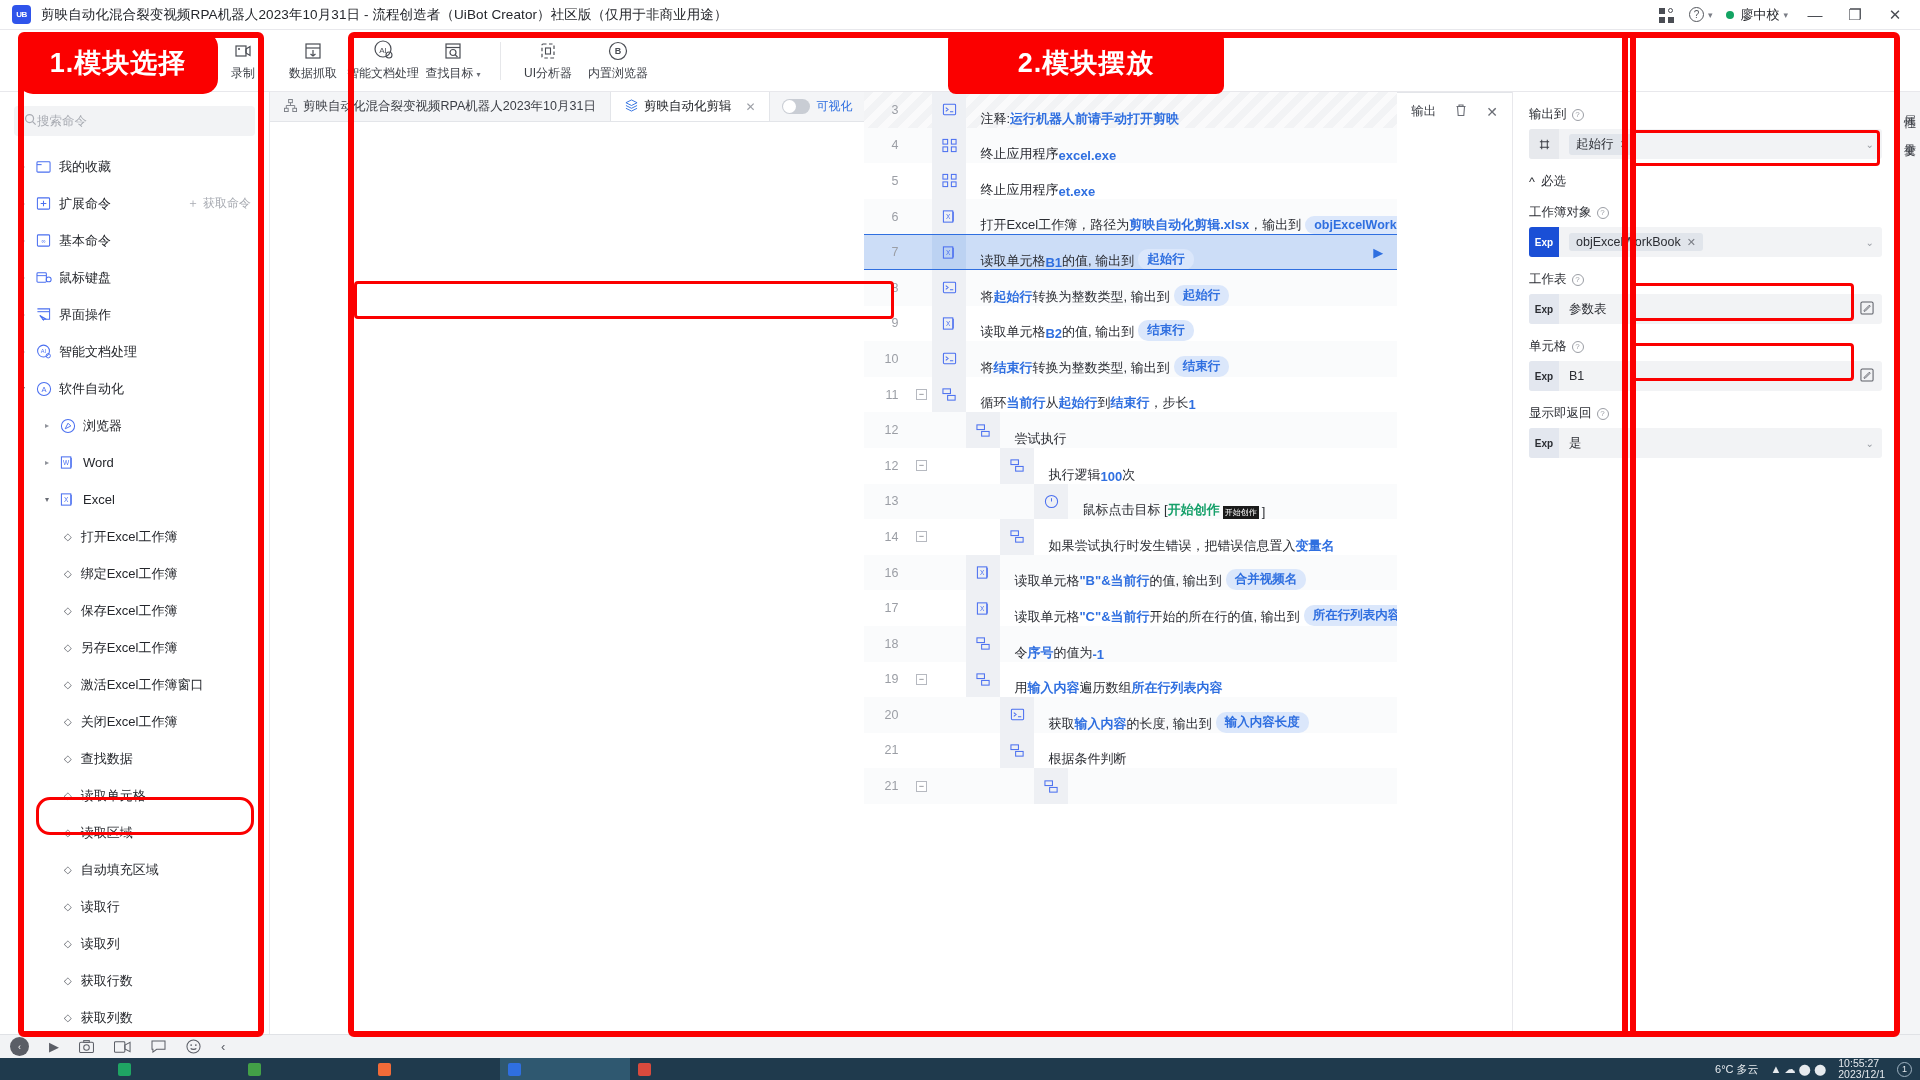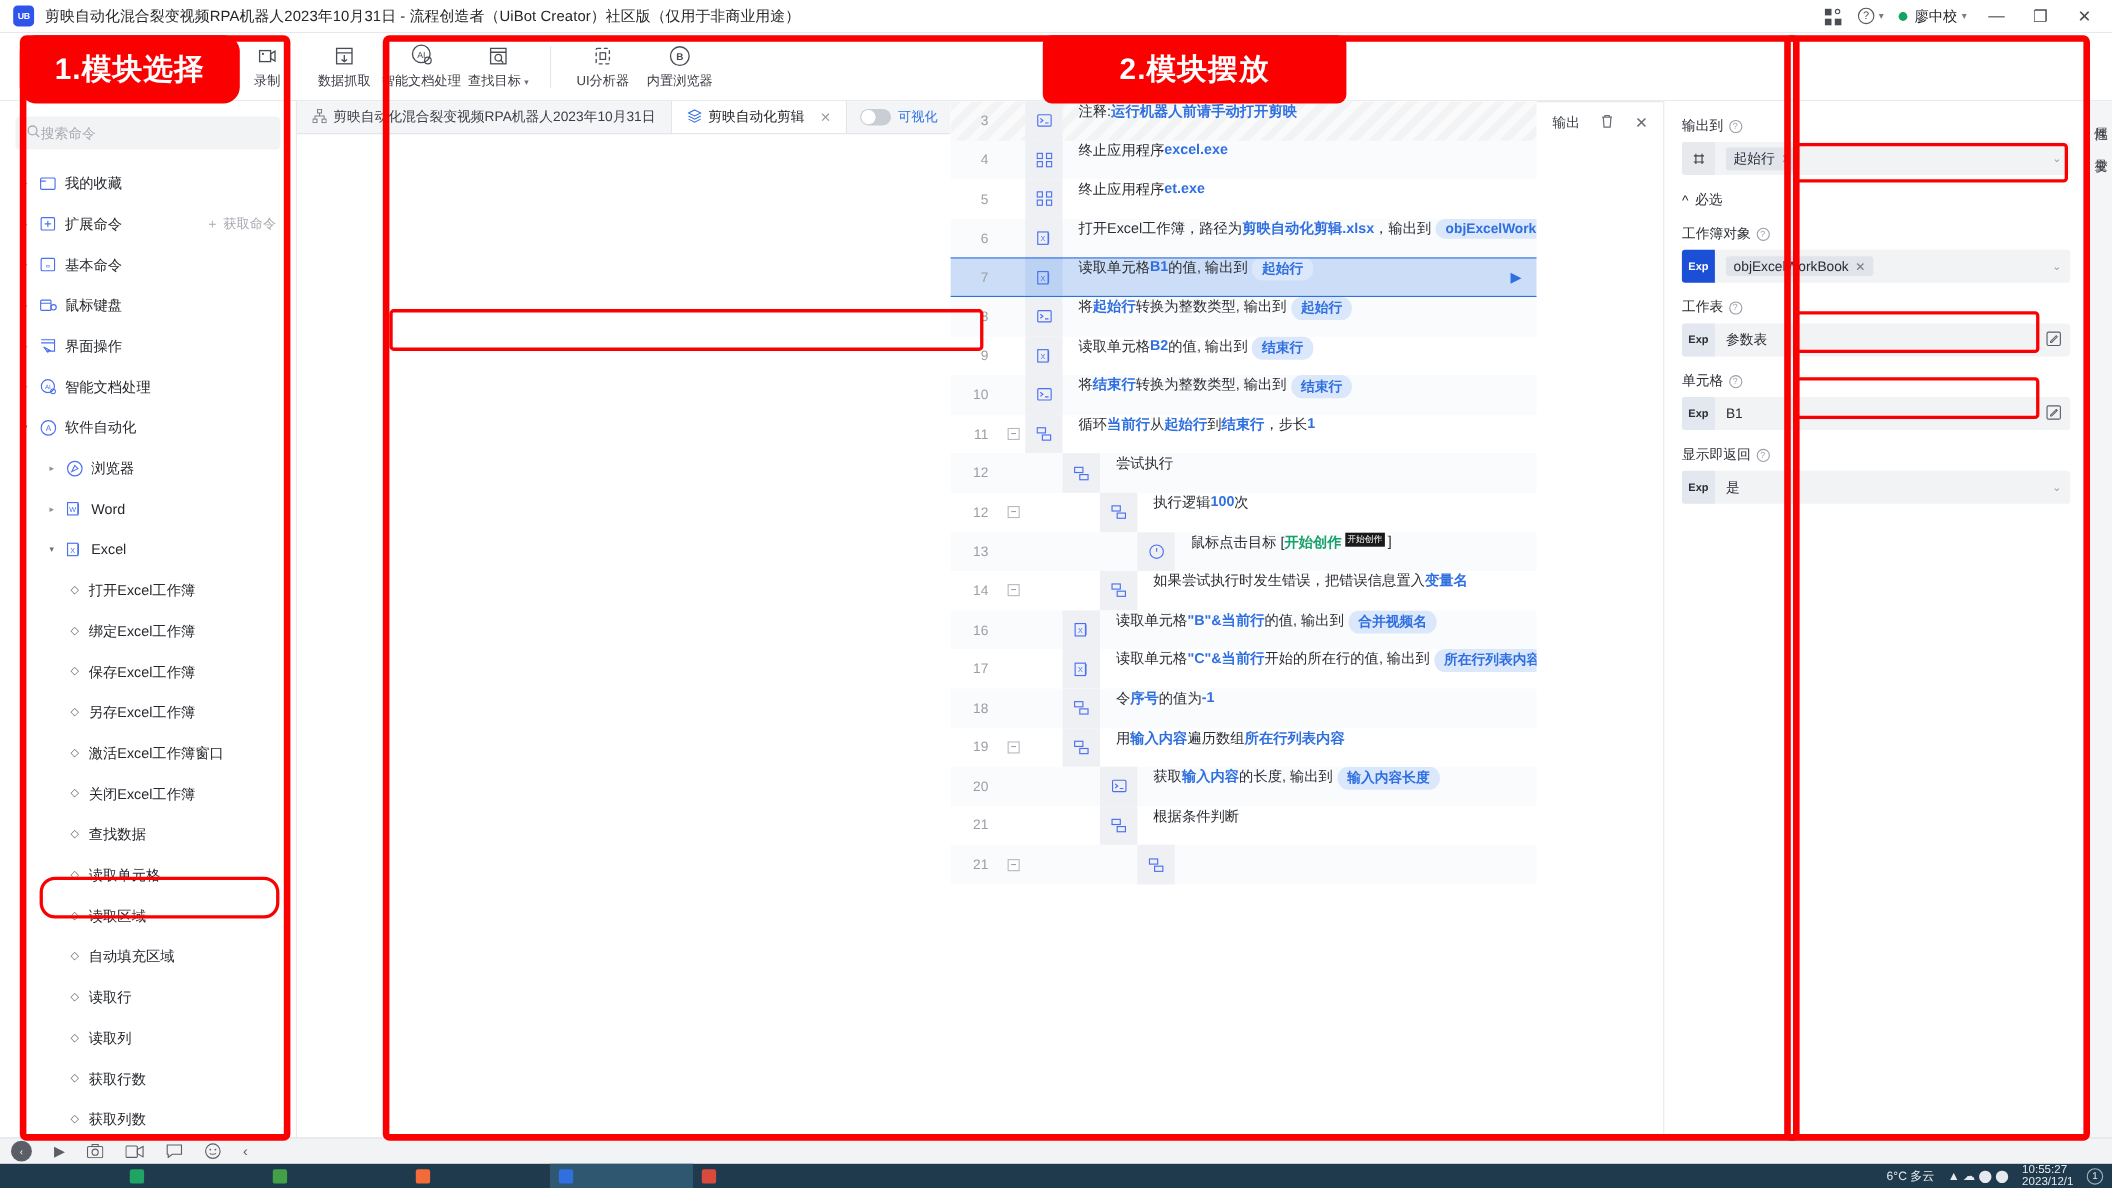--- a/index.html
+++ b/index.html
@@ -98,21 +98,21 @@
   .crow { display:flex; align-items:stretch; height:35.6px; position:relative;}
   .crow .ln { width:46px; flex:0 0 46px; text-align:right; padding-right:12px;
     font-size:12.5px; color:#9b9ea5; display:flex; align-items:center; justify-content:flex-end;}
   .crow .foldcol { width:22px; flex:0 0 22px; display:flex;align-items:center;justify-content:center;}
   .fold { width:11px;height:11px;border:1px solid #b6b9c0; display:flex;align-items:center;justify-content:center;
     font-size:9px;line-height:1;color:#6a6d75;background:#fff;}
   .crow .body { flex:1; display:flex; align-items:center; position:relative; min-width:0;}
   .cmdicon { width:34px; flex:0 0 34px; height:100%; display:flex; align-items:center; justify-content:center;
      background:#eef0f4;}
   .ctext { padding-left:14px; font-size:13px; color:#2b2d33; white-space:nowrap; overflow:hidden;
-     display:flex; align-items:flex-start; gap:0px; flex:1; height:100%;}
+     display:flex; align-items:flex-end; gap:0px; flex:1; height:100%;}
   .stripe { background:repeating-linear-gradient(135deg,#f2f3f5 0 7px,#fafafb 7px 14px);}
   .rowalt { background:#fafbfc;}
   .rowsel { background:#ccddf7; }
   .rowsel .cmdicon { background:#bcd2f2;}
   .rowsel-border { position:absolute; left:0; right:0; top:0; bottom:0; border-top:1px solid #2f6fe0; border-bottom:1px solid #2f6fe0;}
   .kw { color:#2f6fe0; font-weight:bold;}
   .chip { background:#dbe7fb; color:#2f6fe0; border-radius:10px; padding:2px 9px; margin:0 4px; font-weight:bold; font-size:12.5px;}
   .green { color:#16a06a; font-weight:bold;}
   .badge-img { background:#1a1a1a; color:#fff; font-size:8px; padding:1px 2px; margin:0 3px; vertical-align:middle;}
   .playbtn { position:absolute; right:14px; color:#2f6fe0; font-size:13px;}

